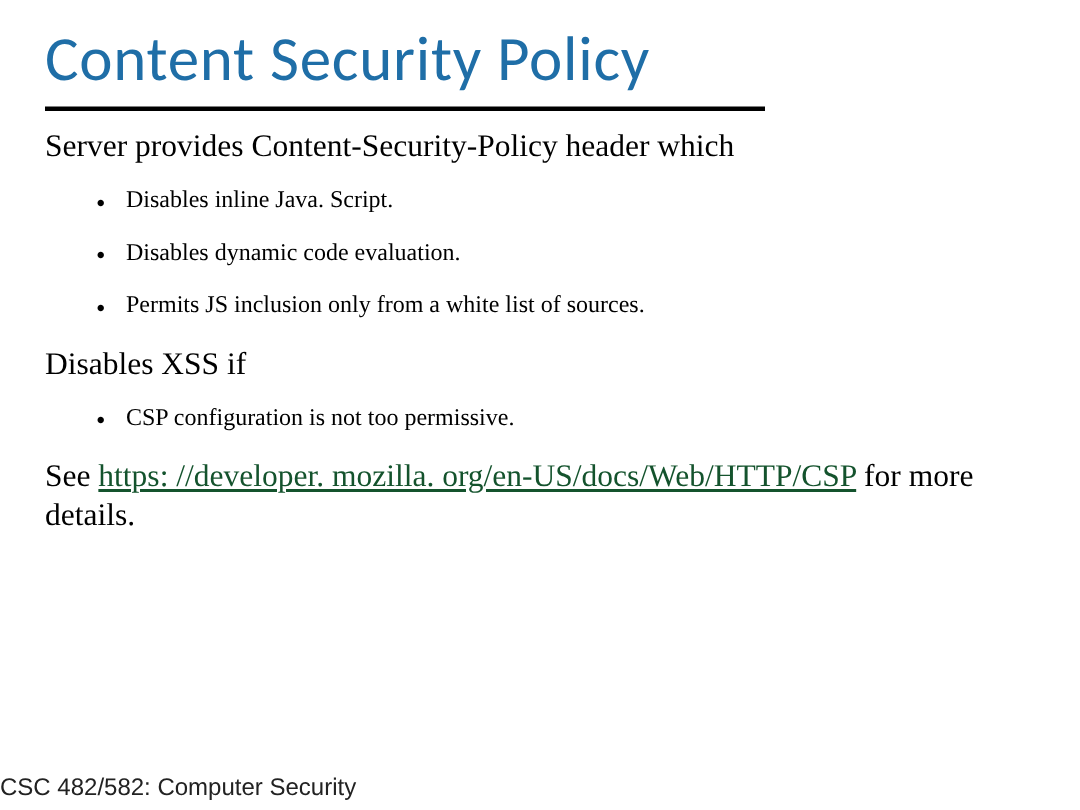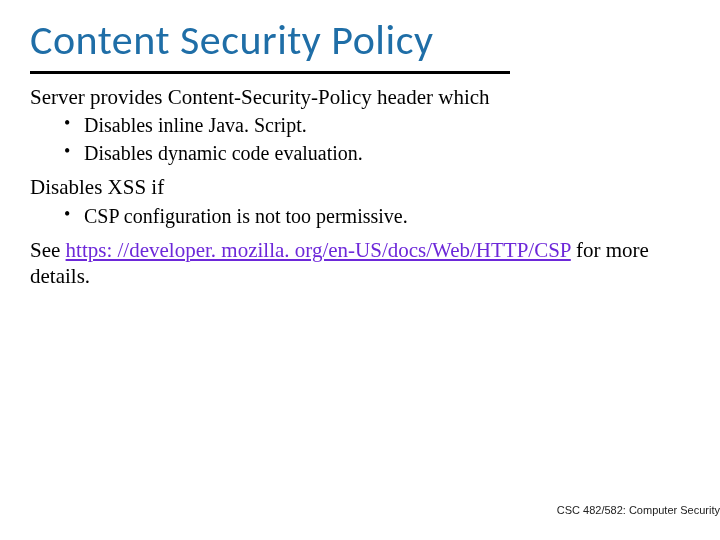--- a/index.html
+++ b/index.html
@@ -3,24 +3,24 @@
 <meta charset="utf-8">
 <style>
   html,body{margin:0;padding:0}
   body{width:720px;height:540px;background:#fff;font-family:Georgia,'Times New Roman',serif;color:#000;position:relative;overflow:hidden}
   .deco{position:absolute;top:-160px;right:-60px;pointer-events:none}
   .slide{position:relative;padding:14px 40px 0 30px;box-sizing:border-box;height:100%}
   .title{font-family:Calibri,Arial,sans-serif;font-size:42px;color:#1f6ea7;margin:0 0 6px 0;font-weight:400;letter-spacing:.5px}
   .rule{width:480px;height:3px;background:#000;margin:0 0 10px 0}
   .lead{font-size:21px;margin:8px 0 2px 0;line-height:1.25}
   ul.b{list-style:none;padding:0;margin:2px 0 6px 0}
-  ul.b li{position:relative;padding-left:54px;font-size:20px;line-height:1.3;margin:2px 0}
+  ul.b li{position:relative;padding-left:54px;font-size:16px;line-height:1.3;margin:14px 0}
   ul.b li::before{content:"•";position:absolute;left:34px;top:0;font-size:18px}
-  .link{text-decoration:underline;color:#6d28d9}
-  .footer{position:absolute;left:0;right:0;bottom:24px;text-align:right;font-family:Arial,sans-serif;font-size:11px;color:#222}
+  .link{text-decoration:underline;color:#14532d}
+  .footer{position:absolute;left:0;right:0;bottom:5px;text-align:left;font-family:Arial,sans-serif;font-size:16px;color:#222}
 </style>
 </head>
 <body>
 
 <svg class="deco" width="420" height="260" viewBox="0 0 420 260">
   <defs>
     <clipPath id="cp">
         <path d="M0,120 Q120,40 260,80 Q350,105 420,60 L420,0 L0,0 Z"></path>
       </clipPath>
   </defs>
@@ -36,20 +36,21 @@
 </svg>
 
 <div class="slide">
   <h1 class="title">Content Security Policy</h1>
   <div class="rule"></div>
 
   <p class="lead">Server provides Content-Security-Policy header which</p>
   <ul class="b">
     <li>Disables inline Java. Script.</li>
     <li>Disables dynamic code evaluation.</li>
+    <li>Permits JS inclusion only from a white list of sources.</li>
   </ul>
 
   <p class="lead">Disables XSS if</p>
   <ul class="b">
     <li>CSP configuration is not too permissive.</li>
   </ul>
 
   <p class="lead">
     <span>See </span><span class="link">https: //developer. mozilla. org/en-US/docs/Web/HTTP/CSP</span><span> for more details.</span>
   </p>

